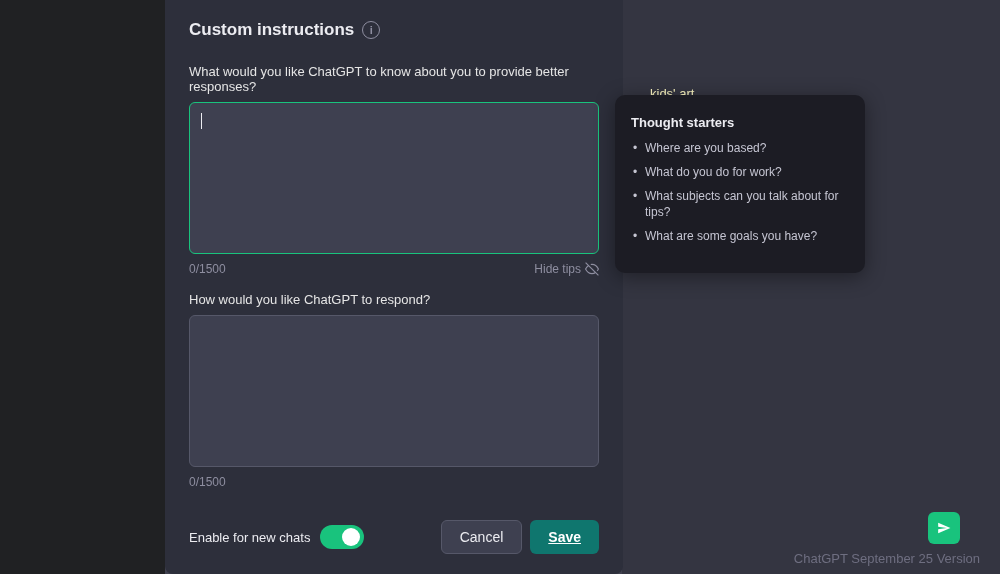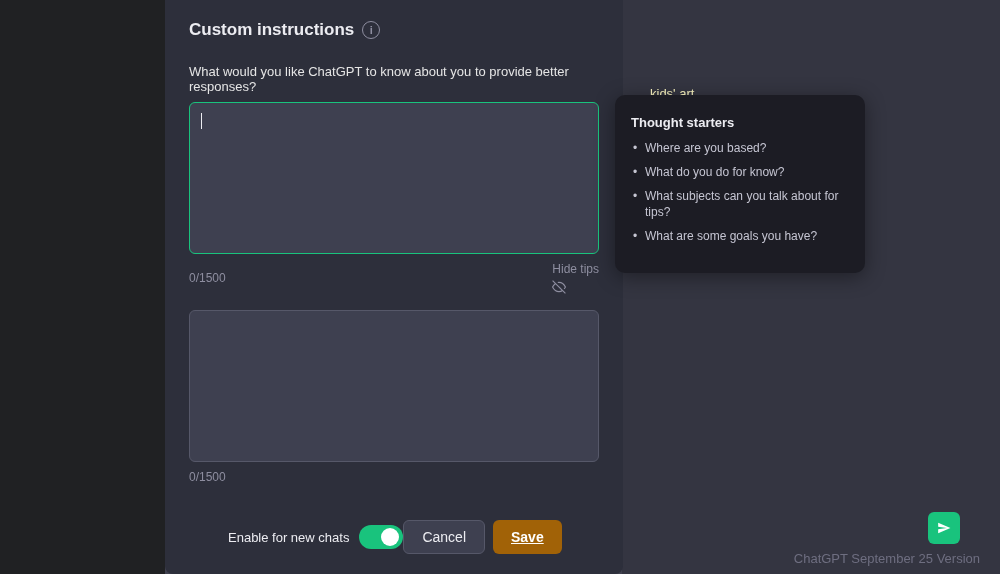--- a/index.html
+++ b/index.html
@@ -172,30 +172,28 @@
 
     .hide-tips-btn {
       color: #8e8ea0;
       font-size: 12px;
       cursor: pointer;
       display: flex;
       gap: 4px;
       background: none;
       border: none;
       padding: 0;
-      flex-direction: column;
     }
 
     .footer {
       margin-top: auto;
       display: flex;
       align-items: center;
-      justify-content: flex-start;
+      justify-content: space-between;
       padding-top: 12px;
-      margin-left: 39px;
     }
 
     .enable-label {
       color: #ececf1;
       font-size: 13px;
     }
 
     .footer-buttons {
       display: flex;
       gap: 8px;
@@ -206,21 +204,21 @@
       border: 1px solid #565869;
       color: #ececf1;
       font-size: 14px;
       padding: 8px 18px;
       border-radius: 6px;
       cursor: pointer;
       font-family: inherit;
     }
 
     .btn-save {
-      background: #a16207;
+      background: #0f766e;
       border: none;
       color: #fff;
       font-size: 14px;
       font-weight: 600;
       padding: 8px 18px;
       border-radius: 6px;
       cursor: pointer;
       font-family: inherit;
       text-decoration: underline;
     }
@@ -346,20 +344,21 @@
     <button class="hide-tips-btn">
       <span>Hide tips</span>
       <svg width="14" height="14" viewBox="0 0 24 24" fill="none" stroke="currentColor" stroke-width="2">
         <path d="M17.94 17.94A10.07 10.07 0 0 1 12 20c-7 0-11-8-11-8a18.45 18.45 0 0 1 5.06-5.94"></path>
         <path d="M9.9 4.24A9.12 9.12 0 0 1 12 4c7 0 11 8 11 8a18.5 18.5 0 0 1-2.16 3.19"></path>
         <line x1="1" y1="1" x2="23" y2="23"></line>
       </svg>
     </button>
   </div>
 
+  <div class="section-label">How would you like ChatGPT to respond?</div>
 
   <div class="textarea-wrapper">
     <textarea class="no-focus" placeholder="" style=""></textarea>
   </div>
 
   <div class="char-count-row">
     <span class="char-count">0/1500</span>
   </div>
 
   <div class="footer">
@@ -374,17 +373,17 @@
       <button class="btn-cancel">Cancel</button>
       <button class="btn-save">Save</button>
     </div>
   </div>
 </div>
 
 <div class="thought-starters">
   <div class="thought-starters-title">Thought starters</div>
   <ul>
   <li>Where are you based?</li>
-      <li>What do you do for know?</li>
+      <li>What do you do for work?</li>
       <li>What subjects can you talk about for tips?</li>
       <li>What are some goals you have?</li>
     </ul>
 </div>
 
 </body></html>

